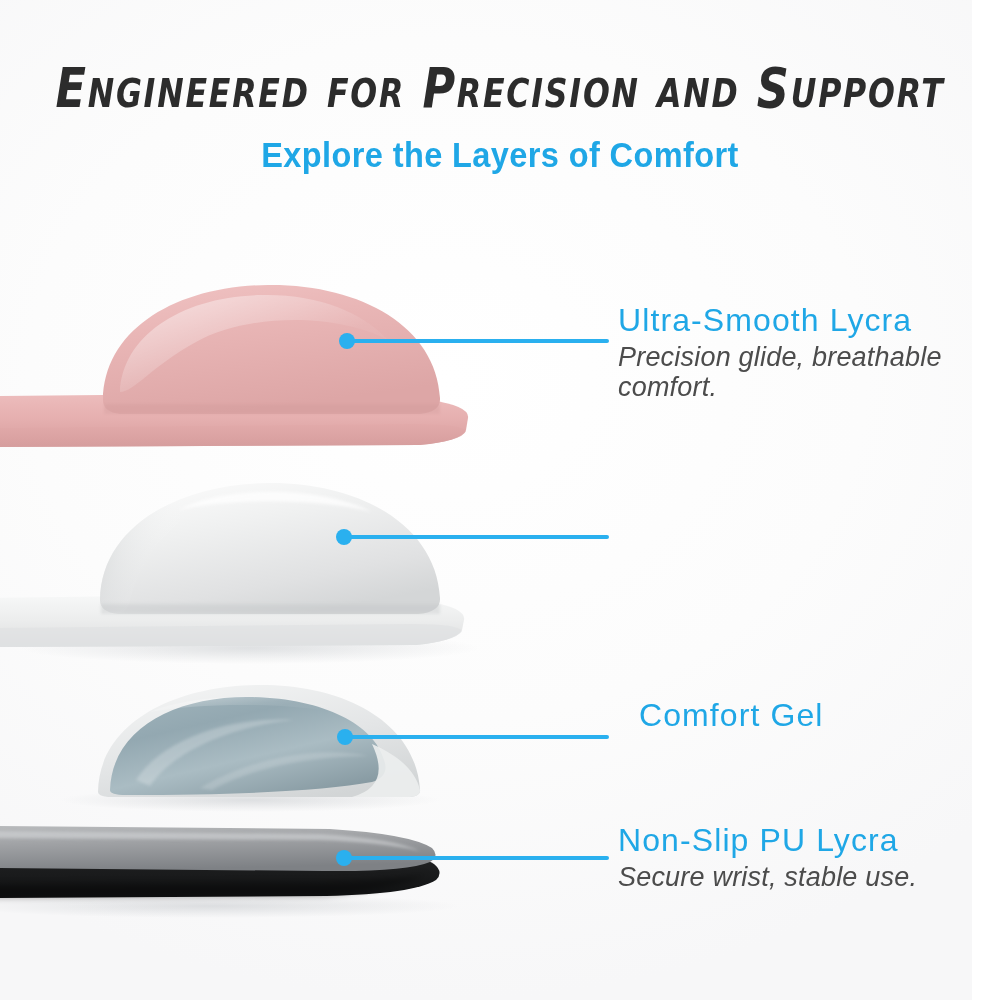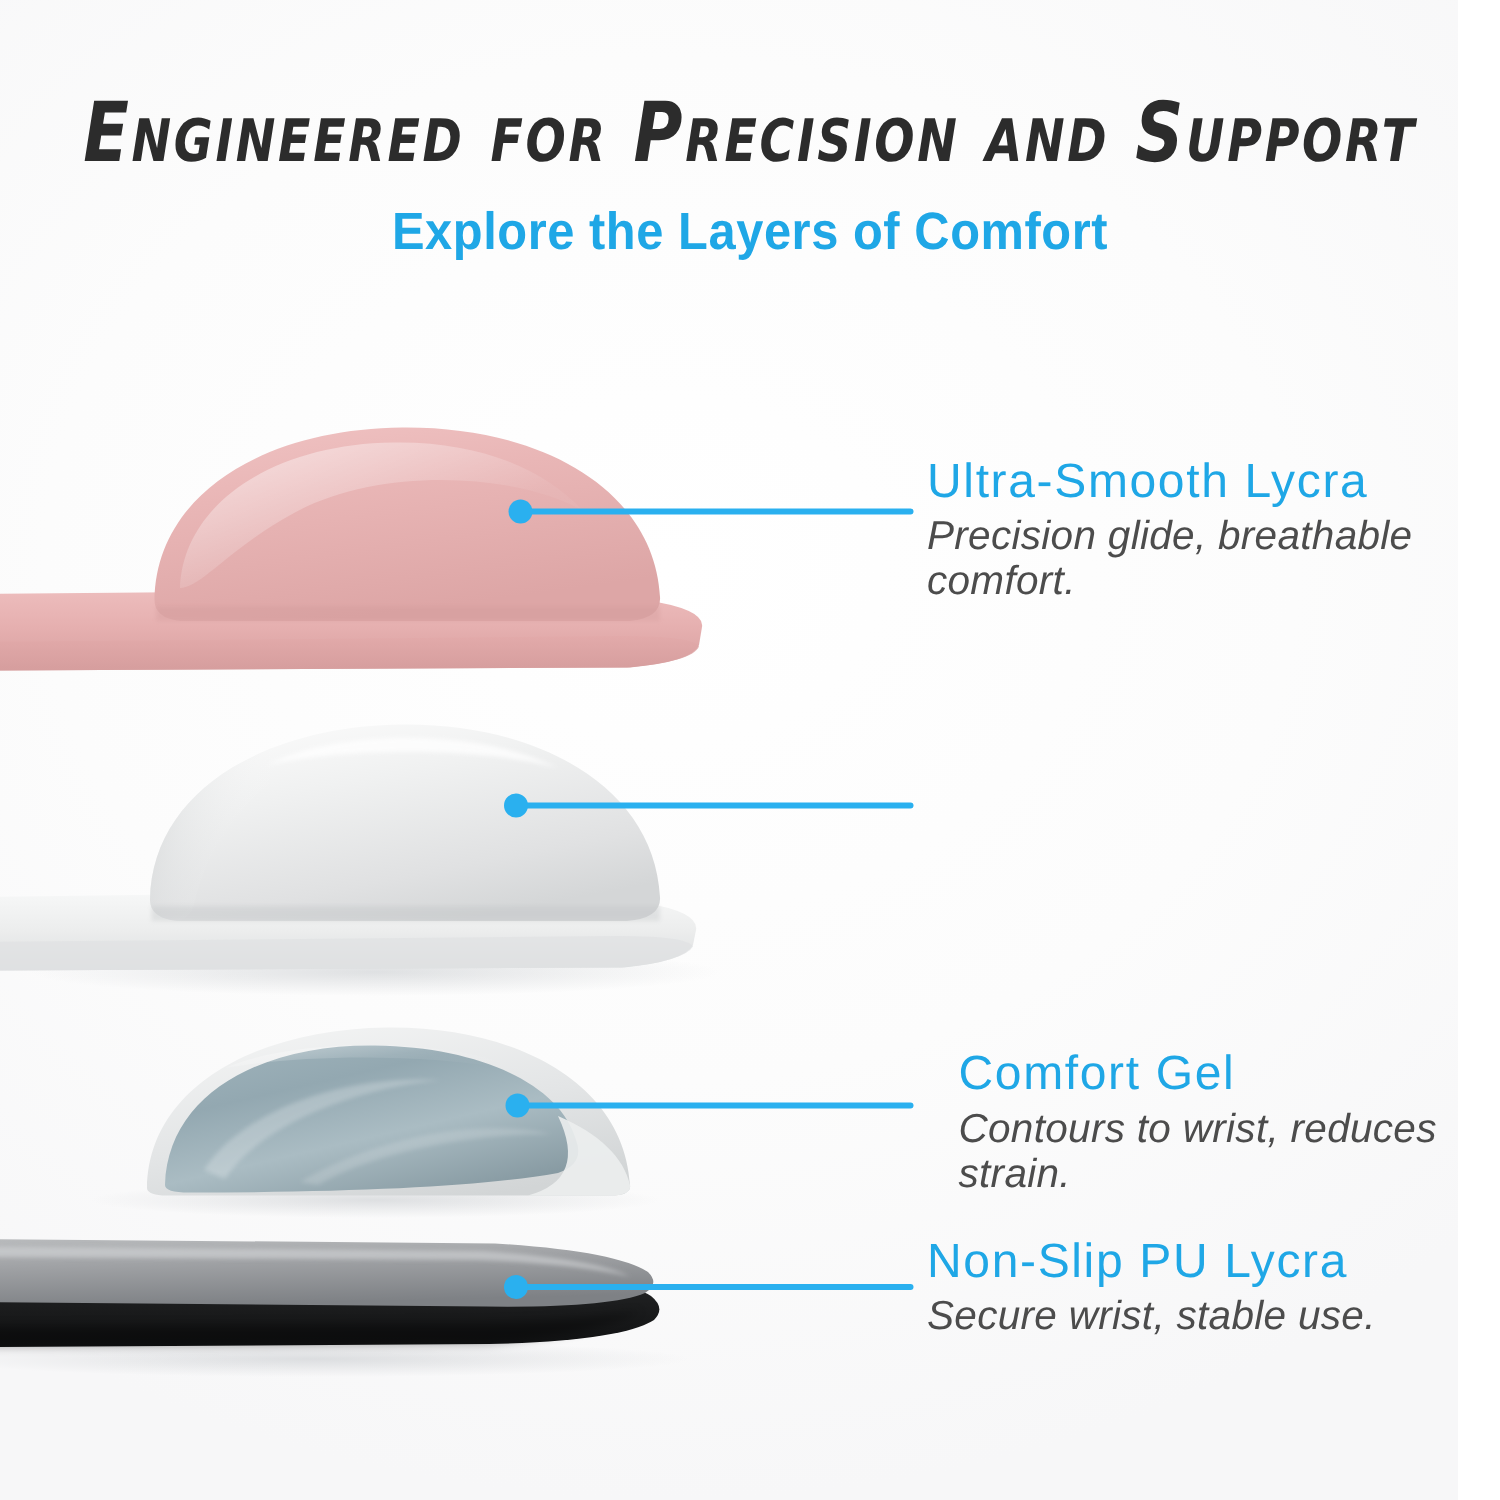--- a/index.html
+++ b/index.html
@@ -298,21 +298,20 @@
   </svg>
 
   <div class="callout" style="left:618px; top:305px;">
     <div class="callout-title">Ultra-Smooth Lycra</div>
     <div class="callout-desc">Precision glide, breathable comfort.</div>
   </div>
 
 
   <div class="callout" style="left:618px; top:700px;margin-left:21px;">
     <div class="callout-title">Comfort Gel</div>
-    <div class="callout-desc">Contours to wrist, reduces strain.</div>
   </div>
 
   <div class="callout" style="left:618px; top:825px;">
     <div class="callout-title">Non-Slip PU Lycra</div>
     <div class="callout-desc">Secure wrist, stable use.</div>
   </div>
 
 </div>
 
 </body></html>

